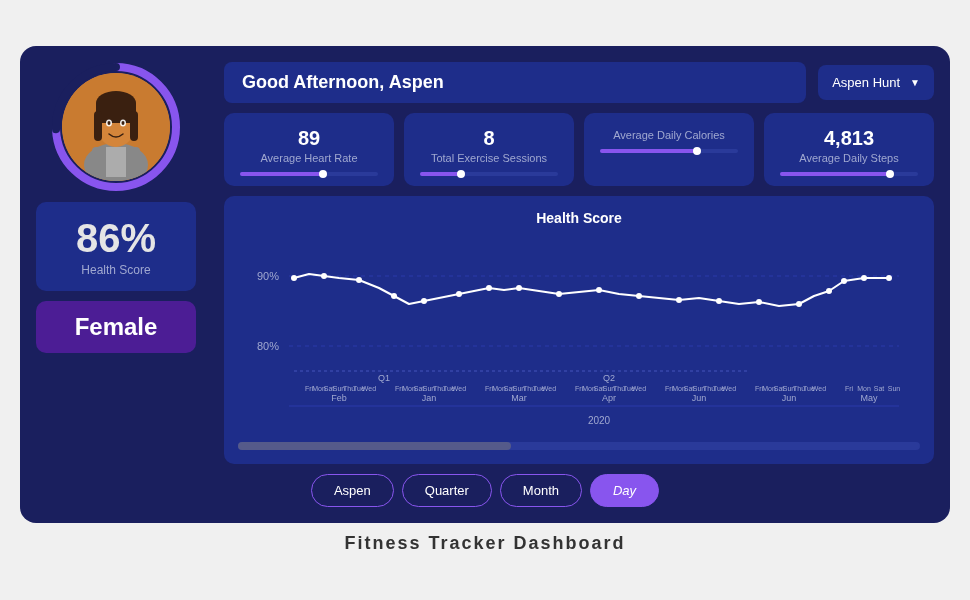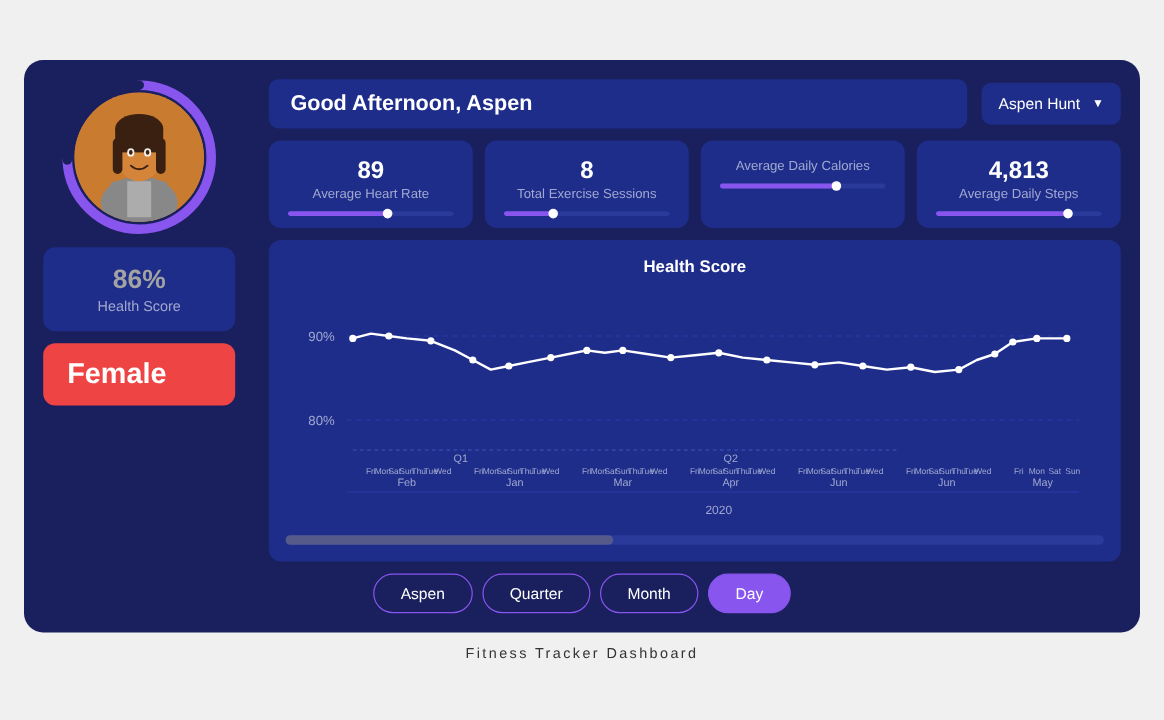--- a/index.html
+++ b/index.html
@@ -70,36 +70,36 @@
 
     .health-score-card {
       background: #1e2d8a;
       border-radius: 10px;
       padding: 14px 20px;
       text-align: center;
       width: 100%;
     }
 
     .health-score-card .big-num {
-      font-size: 22px;
+      font-size: 40px;
       font-weight: 700;
-      color: #a3a3a3;
+      color: #e5e5e5;
     }
 
     .health-score-card .label {
       font-size: 12px;
       color: #a0a8d0;
       margin-top: 2px;
     }
 
     .gender-card {
-      background: #ef4444;
+      background: #4c1d95;
       border-radius: 10px;
       padding: 12px 20px;
-      text-align: left;
+      text-align: center;
       width: 100%;
     }
 
     .gender-card .gender-text {
       font-size: 24px;
       font-weight: 700;
       color: #ffffff;
     }
 
     
@@ -260,27 +260,28 @@
       border: 1px solid #8855ee;
       background: transparent;
       color: #ffffff;
       font-size: 13px;
       cursor: pointer;
     }
 
     .time-btn.active {
       background: #8855ee;
       border-color: #8855ee;
+      font-style: italic;
     }
 
     
     .page-title {
       text-align: center;
-      font-size: 12px;
-      font-weight: 400;
+      font-size: 18px;
+      font-weight: 700;
       color: #333;
       letter-spacing: 2px;
       margin-top: 10px;
     }
   </style>
 </head>
 <body>
 
 <div class="dashboard-wrapper">
   <div class="main-layout">

